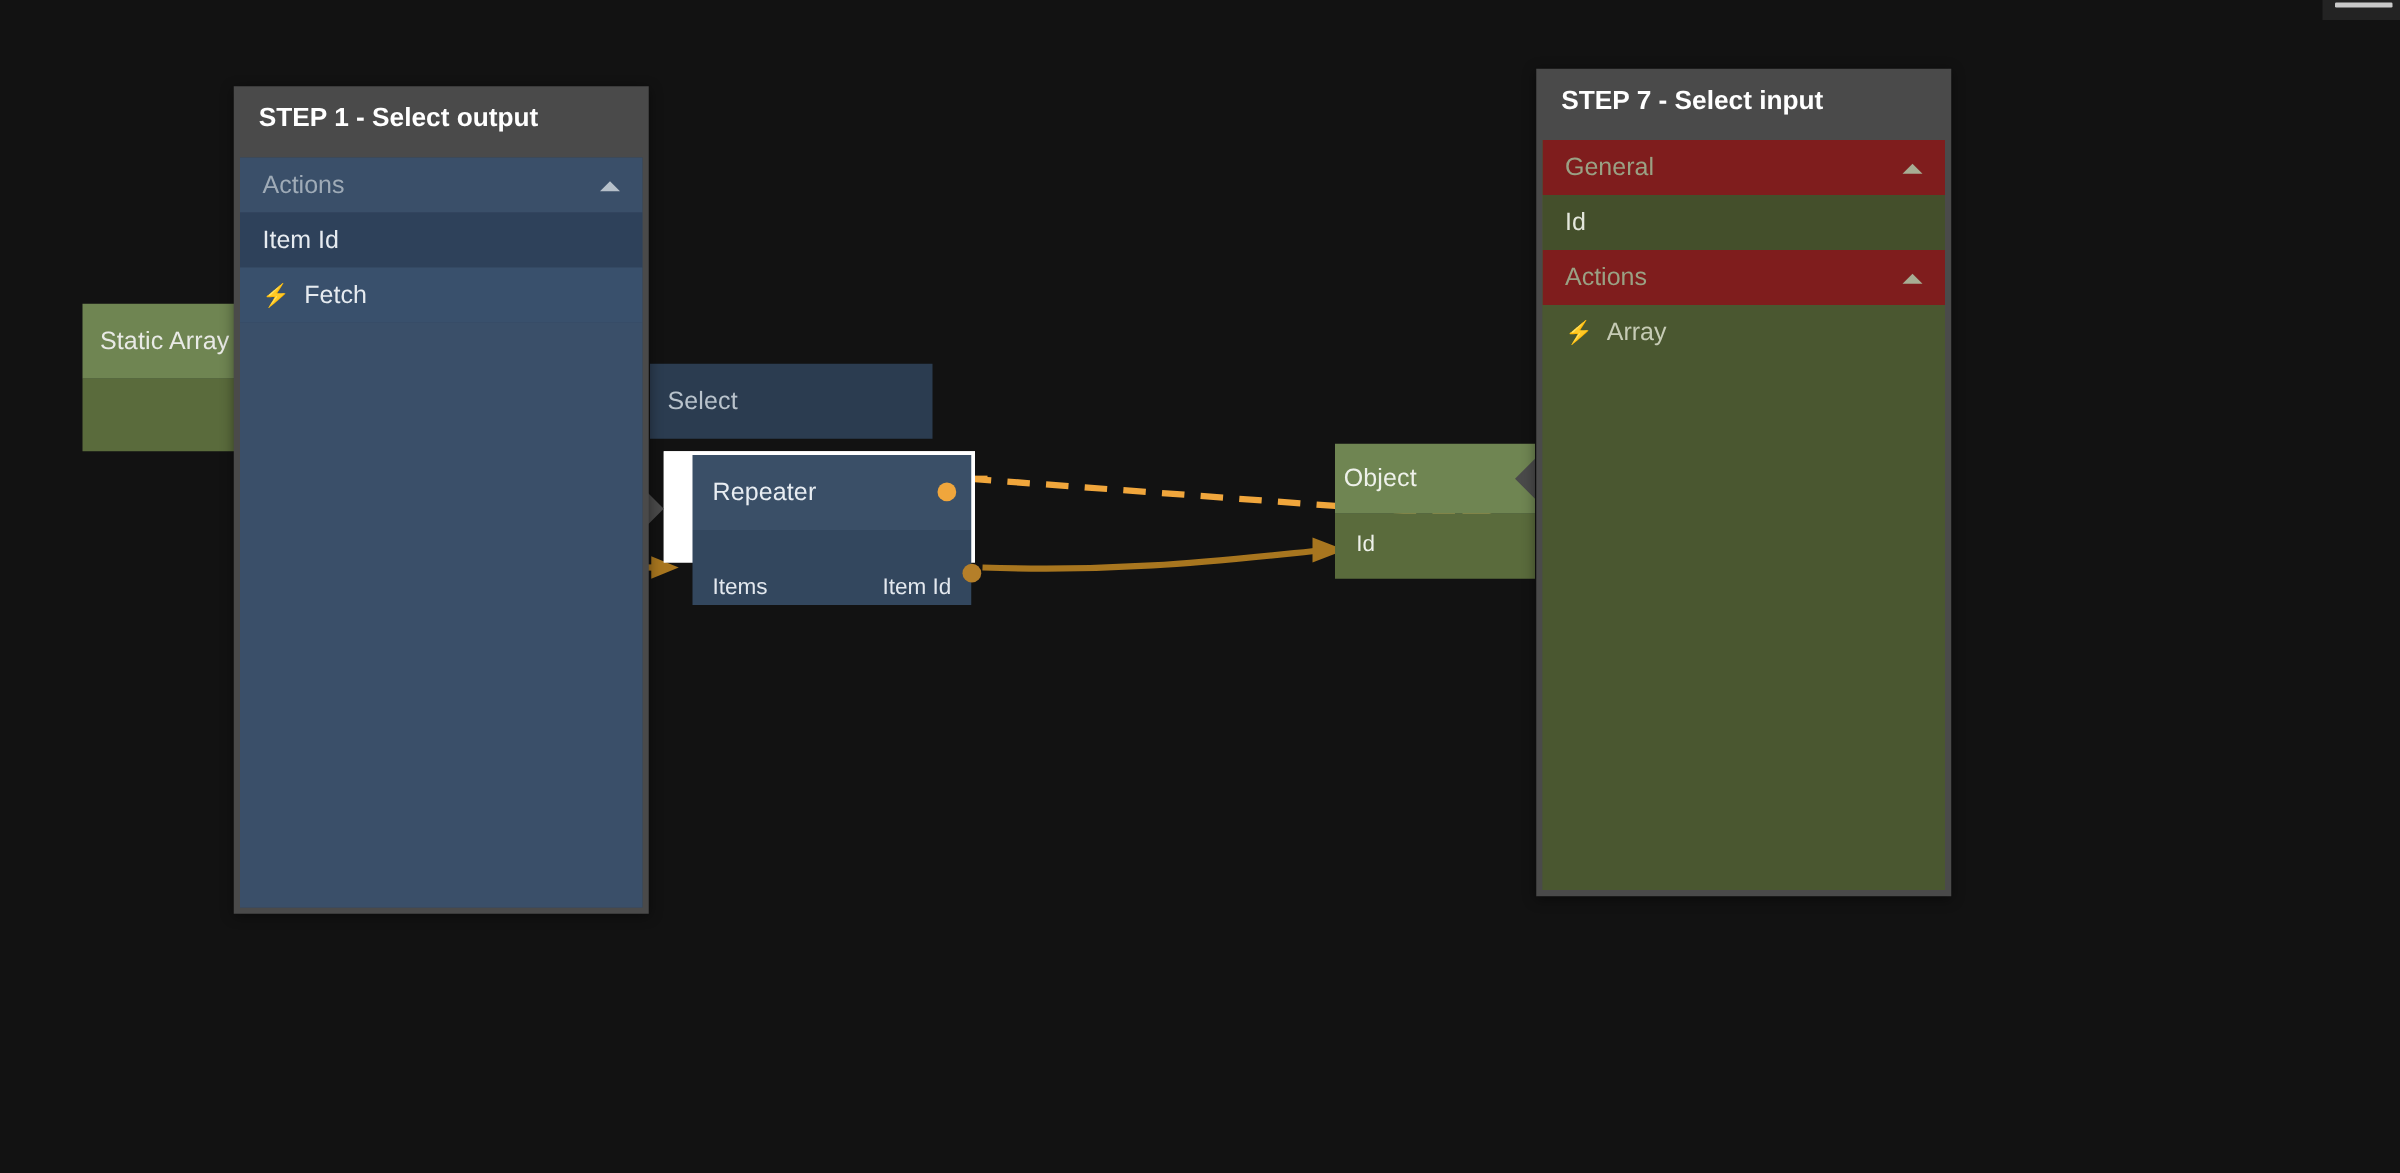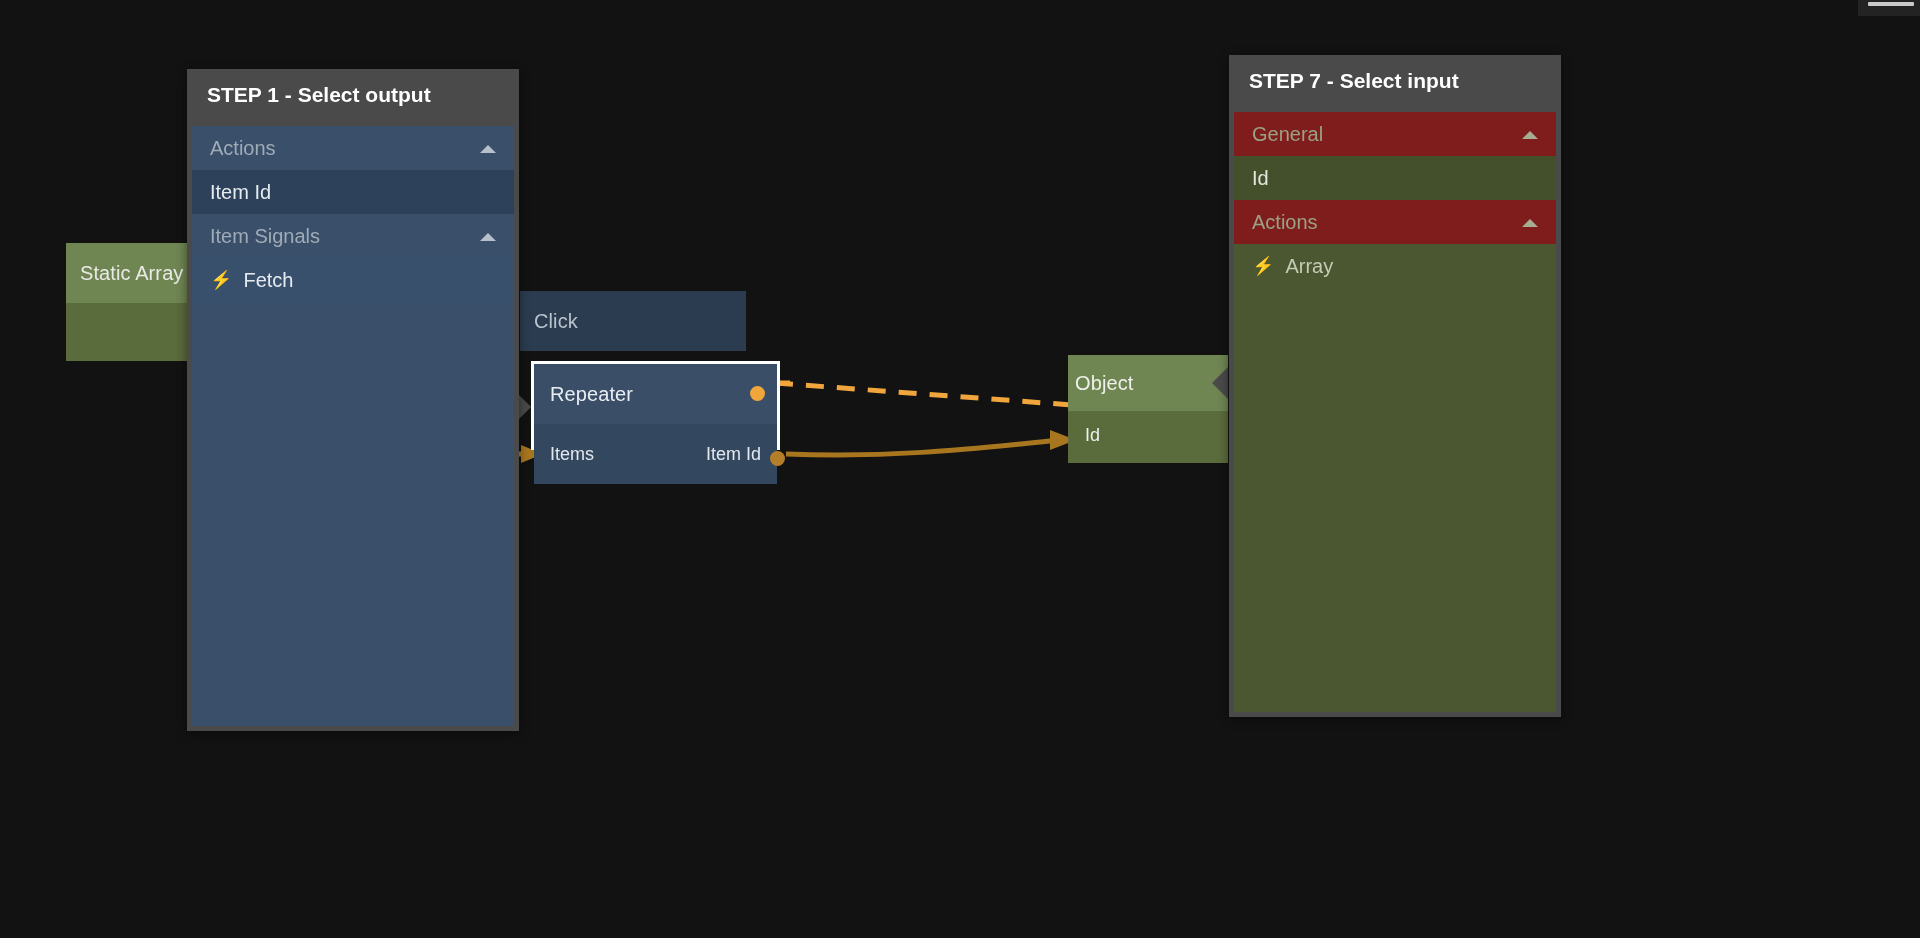--- a/index.html
+++ b/index.html
@@ -81,40 +81,42 @@
 
   #node-group {
     left: 520px; top: 291px; width: 226px; height: 60px;
   }
   #node-group .node-header { height: 60px; padding-left: 14px; }
 
   #node-repeater {
     left: 531px; top: 361px; width: 249px; height: 89px;
     border: 3px solid #ffffff;
     background: #ffffff;
+    padding-left: 20px;
   }
   #node-repeater .node-header { height: 60px; padding-left: 16px;
     background: #3a4f67; }
   #node-repeater .node-title  { color: #e8edf2; font-size: 20px; }
   #node-repeater .node-body   { height: 60px; background: #33475e; }
 
   .port-row {
     position: absolute;
     left: 0; right: 0;
     top: 20px;
     display: flex;
     justify-content: space-between;
     align-items: center;
     padding: 0 16px;
     box-sizing: border-box;
   }
   .port-label {
     font-size: 18px;
     color: #e3e8ee;
     white-space: nowrap;
+    margin-top: 15px;
   }
 
   #node-object {
     left: 1068px; top: 355px; width: 160px; height: 108px;
   }
   #node-object .node-header { height: 56px; padding-left: 7px; }
   #node-object .node-body   { height: 52px; }
   #node-object .node-title  { color: #eef1ea; font-size: 20px; }
   #node-object .port-label-in {
     position: absolute; left: 17px; top: 14px;
@@ -230,21 +232,21 @@
 
   <div class="node green" id="node-static-array">
     <div class="node-header">
       <span class="node-title">Static Array</span>
     </div>
     <div class="node-body"></div>
   </div>
 
   <div class="node blue" id="node-group">
     <div class="node-header">
-      <span class="node-title">Click</span>
+      <span class="node-title">Select</span>
     </div>
   </div>
 
   <div class="node blue" id="node-repeater">
     <div class="node-header">
       <span class="node-title">Repeater</span>
       <span class="port-dot dot-orange" style="right:12px; top:22px;"></span>
     </div>
     <div class="node-body">
       <div class="port-row">
@@ -272,24 +274,20 @@
 
       <div class="row group">
         <span>Actions</span>
         <span class="caret"></span>
       </div>
 
       <div class="row leaf">
         <span>Item Id</span>
       </div>
 
-      <div class="row group">
-        <span>Item Signals</span>
-        <span class="caret"></span>
-      </div>
 
       <div class="row leaf sig">
         <span class="bolt">⚡</span>
         <span>Fetch</span>
       </div>
 
       <div class="filler"></div>
     </div>
   </div>
 

